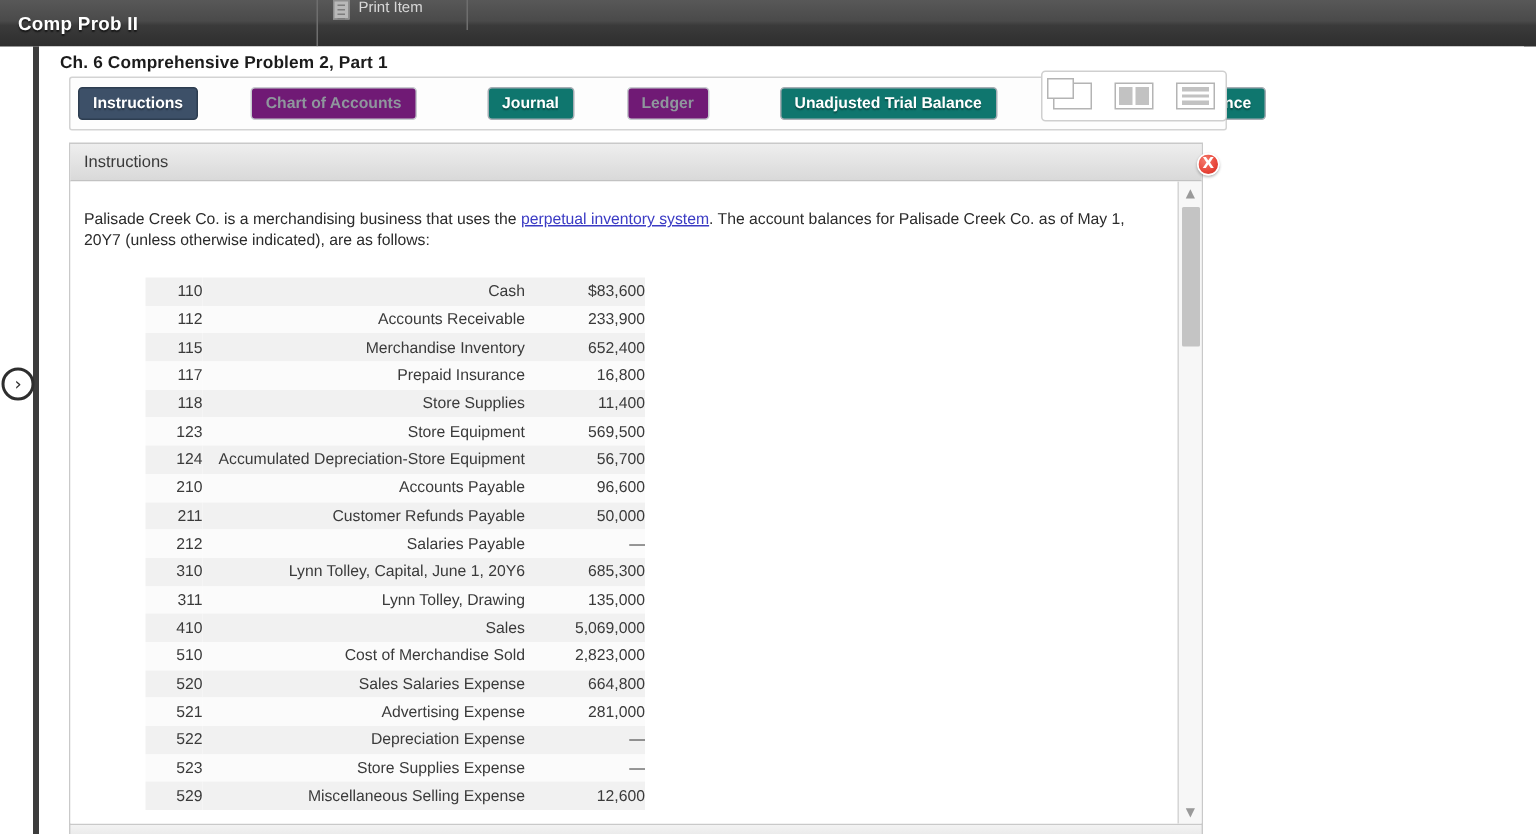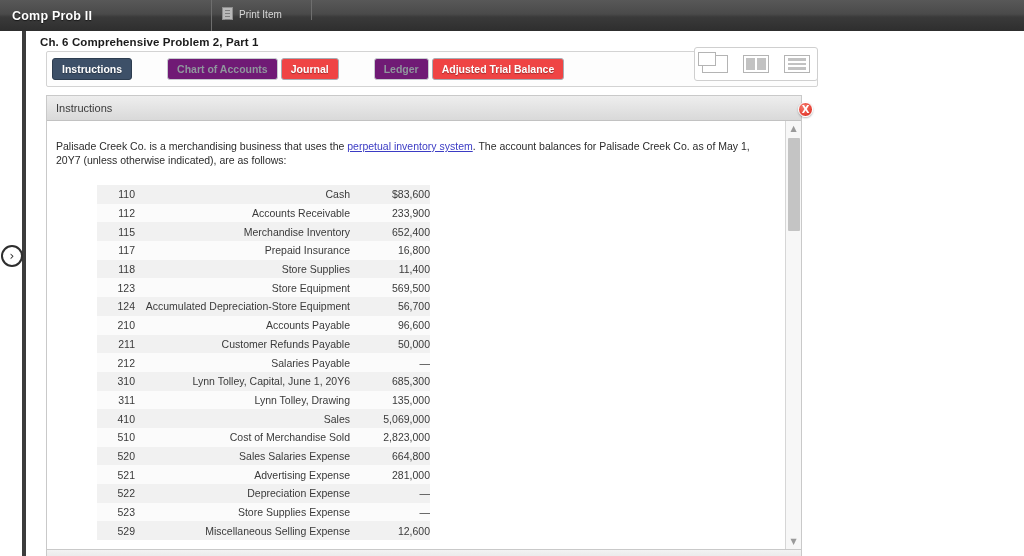--- a/index.html
+++ b/index.html
@@ -19,21 +19,21 @@
   }
   .topbar-title {
     width: 212px; height: 31px; display: flex; align-items: center;
     padding-left: 12px;
     color: #ffffff; font-size: 12.5px; font-weight: bold;
     letter-spacing: .2px;
     border-right: 1px solid #6e6e6e;
     text-shadow: 0 1px 1px rgba(0,0,0,.6);
   }
   .topbar-print {
-    width: 100px; height: 20px; display: flex; align-items: flex-end; gap: 6px;
+    width: 100px; height: 20px; display: flex; align-items: flex-start; gap: 6px;
     padding-left: 10px;
     border-right: 1px solid #6e6e6e;
     color: #d8d8d8; font-size: 10px;
   }
   .print-glyph {
     width: 11px; height: 13px; background: #b9b9b9; border: 1px solid #8e8e8e;
     position: relative; flex: none;
   }
   .print-glyph::before {
     content: ""; position: absolute; left: 2px; right: 2px; top: 2px; height: 1px;
@@ -70,21 +70,21 @@
     display: flex; align-items: center; padding-left: 5px; gap: 3px;
   }
   .tab {
     height: 22px; padding: 0 9px; display: flex; align-items: center;
     font-size: 10.5px; font-weight: bold; border-radius: 3px;
     color: #ffffff; cursor: pointer; white-space: nowrap;
     text-shadow: 0 1px 1px rgba(0,0,0,.35);
   }
   .tab.active { background: #3d5068; border: 1px solid #2d3d50; }
   .tab.muted  { background: #701a75; color: #8f969d; text-shadow: none; border: 1px solid #c7cbcf; margin-left: 32px; }
-  .tab.solid  { background: #ef4444; border: 1px solid #a6adb4; }
+  .tab.solid  { background: #0f766e; border: 1px solid #a6adb4; margin-left: 44px; }
 
   
   .viewbox {
     position: absolute; left: 668px; top: 16px; width: 124px; height: 34px;
     border: 1px solid #cfcfcf; border-radius: 3px; background: #fff;
     display: flex; align-items: center; justify-content: space-around;
   }
   .vicon { width: 26px; height: 18px; cursor: pointer; position: relative; }
   .vic-a { border: 1.5px solid #b4b4b4; background:#fff; }
   .vic-a::before {
@@ -177,20 +177,21 @@
 
   <div class="content">
 
     <div class="page-title">Ch. 6 Comprehensive Problem 2, Part 1</div>
 
     <div class="tabcard" id="tabbar">
         <div class="tab active">Instructions</div>
         <div class="tab muted">Chart of Accounts</div>
         <div class="tab solid">Journal</div>
         <div class="tab muted">Ledger</div>
+        <div class="tab solid">Unadjusted Trial Balance</div>
         <div class="tab solid">Adjusted Trial Balance</div>
       </div>
 
     <div class="viewbox">
       <span class="vicon vic-a"></span>
       <span class="vicon vic-b">
           <i></i>
           <i></i>
         </span>
       <span class="vicon vic-c">

